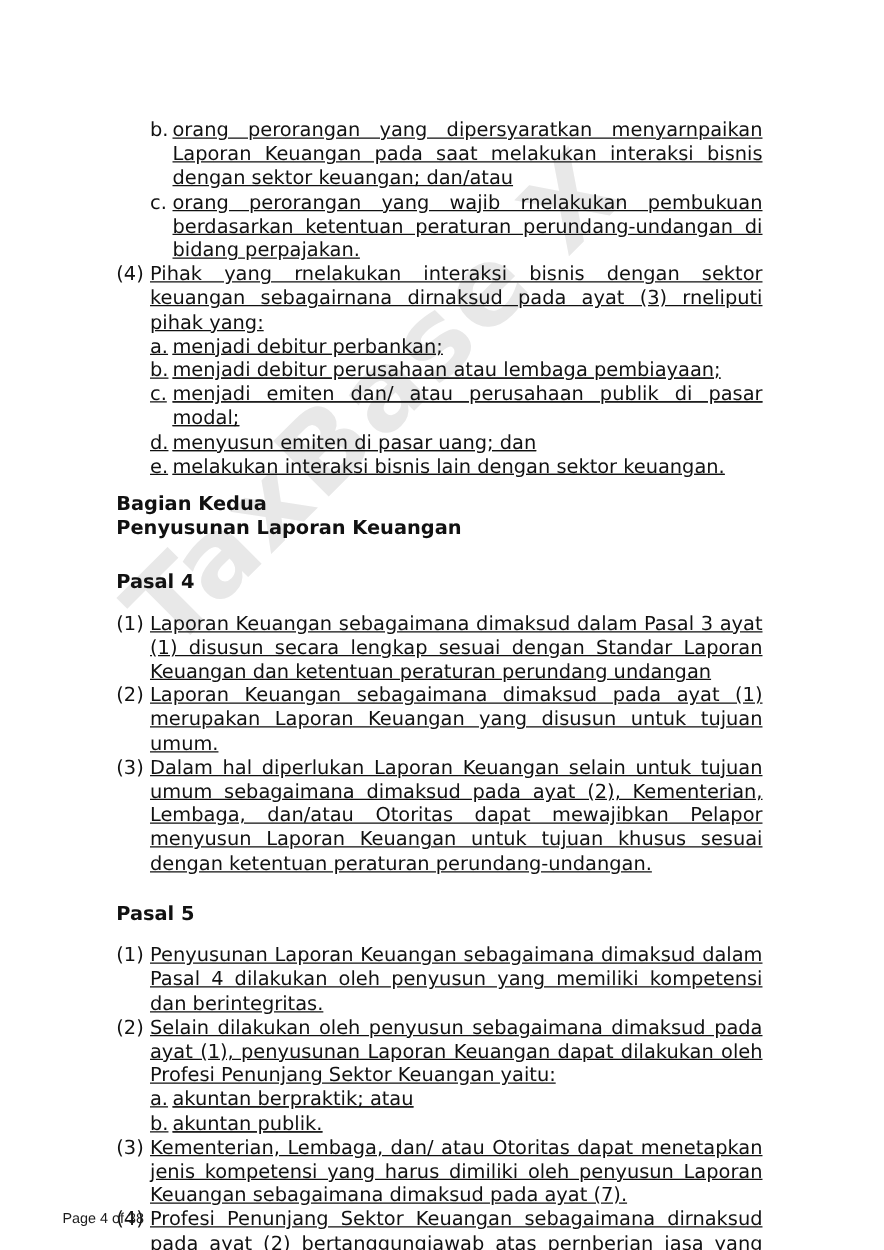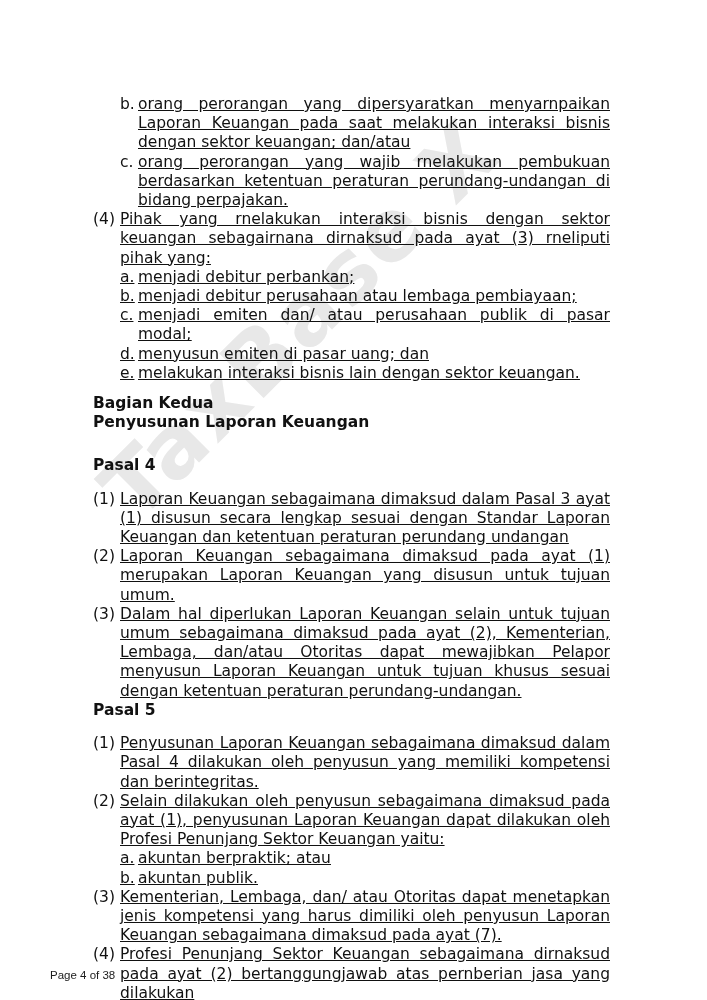--- a/index.html
+++ b/index.html
@@ -46,21 +46,21 @@
   .sub { margin-left: 27px; }
   .sub > .marker { flex: 0 0 18px; }
   .body > .sub { margin-left: 0; }
 
   .heading {
     text-align: left;
     font-weight: bold;
   }
   .section-heading { margin-top: 11px; }
   .pasal4-heading  { margin-top: 24px; }
-  .pasal5-heading  { margin-top: 0; }
+  .pasal5-heading  { margin-top: 21px; }
   .after-heading   { margin-top: 14px; }
 
   .footer {
     position: absolute;
     left: 50px;
     right: 50px;
     top: 968px;
     display: flex;
     justify-content: space-between;
     font-family: "Liberation Sans", sans-serif;

